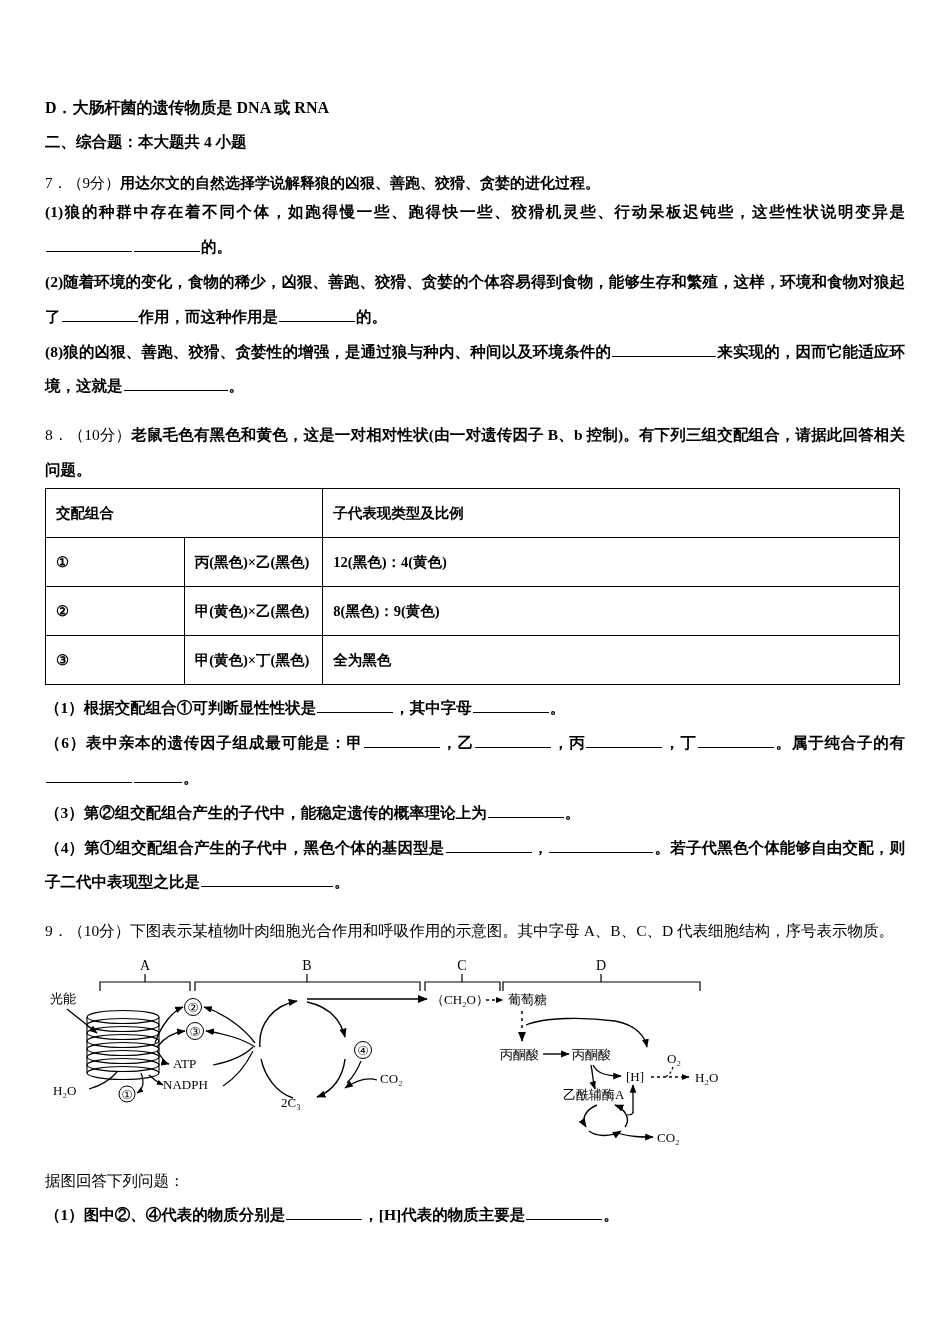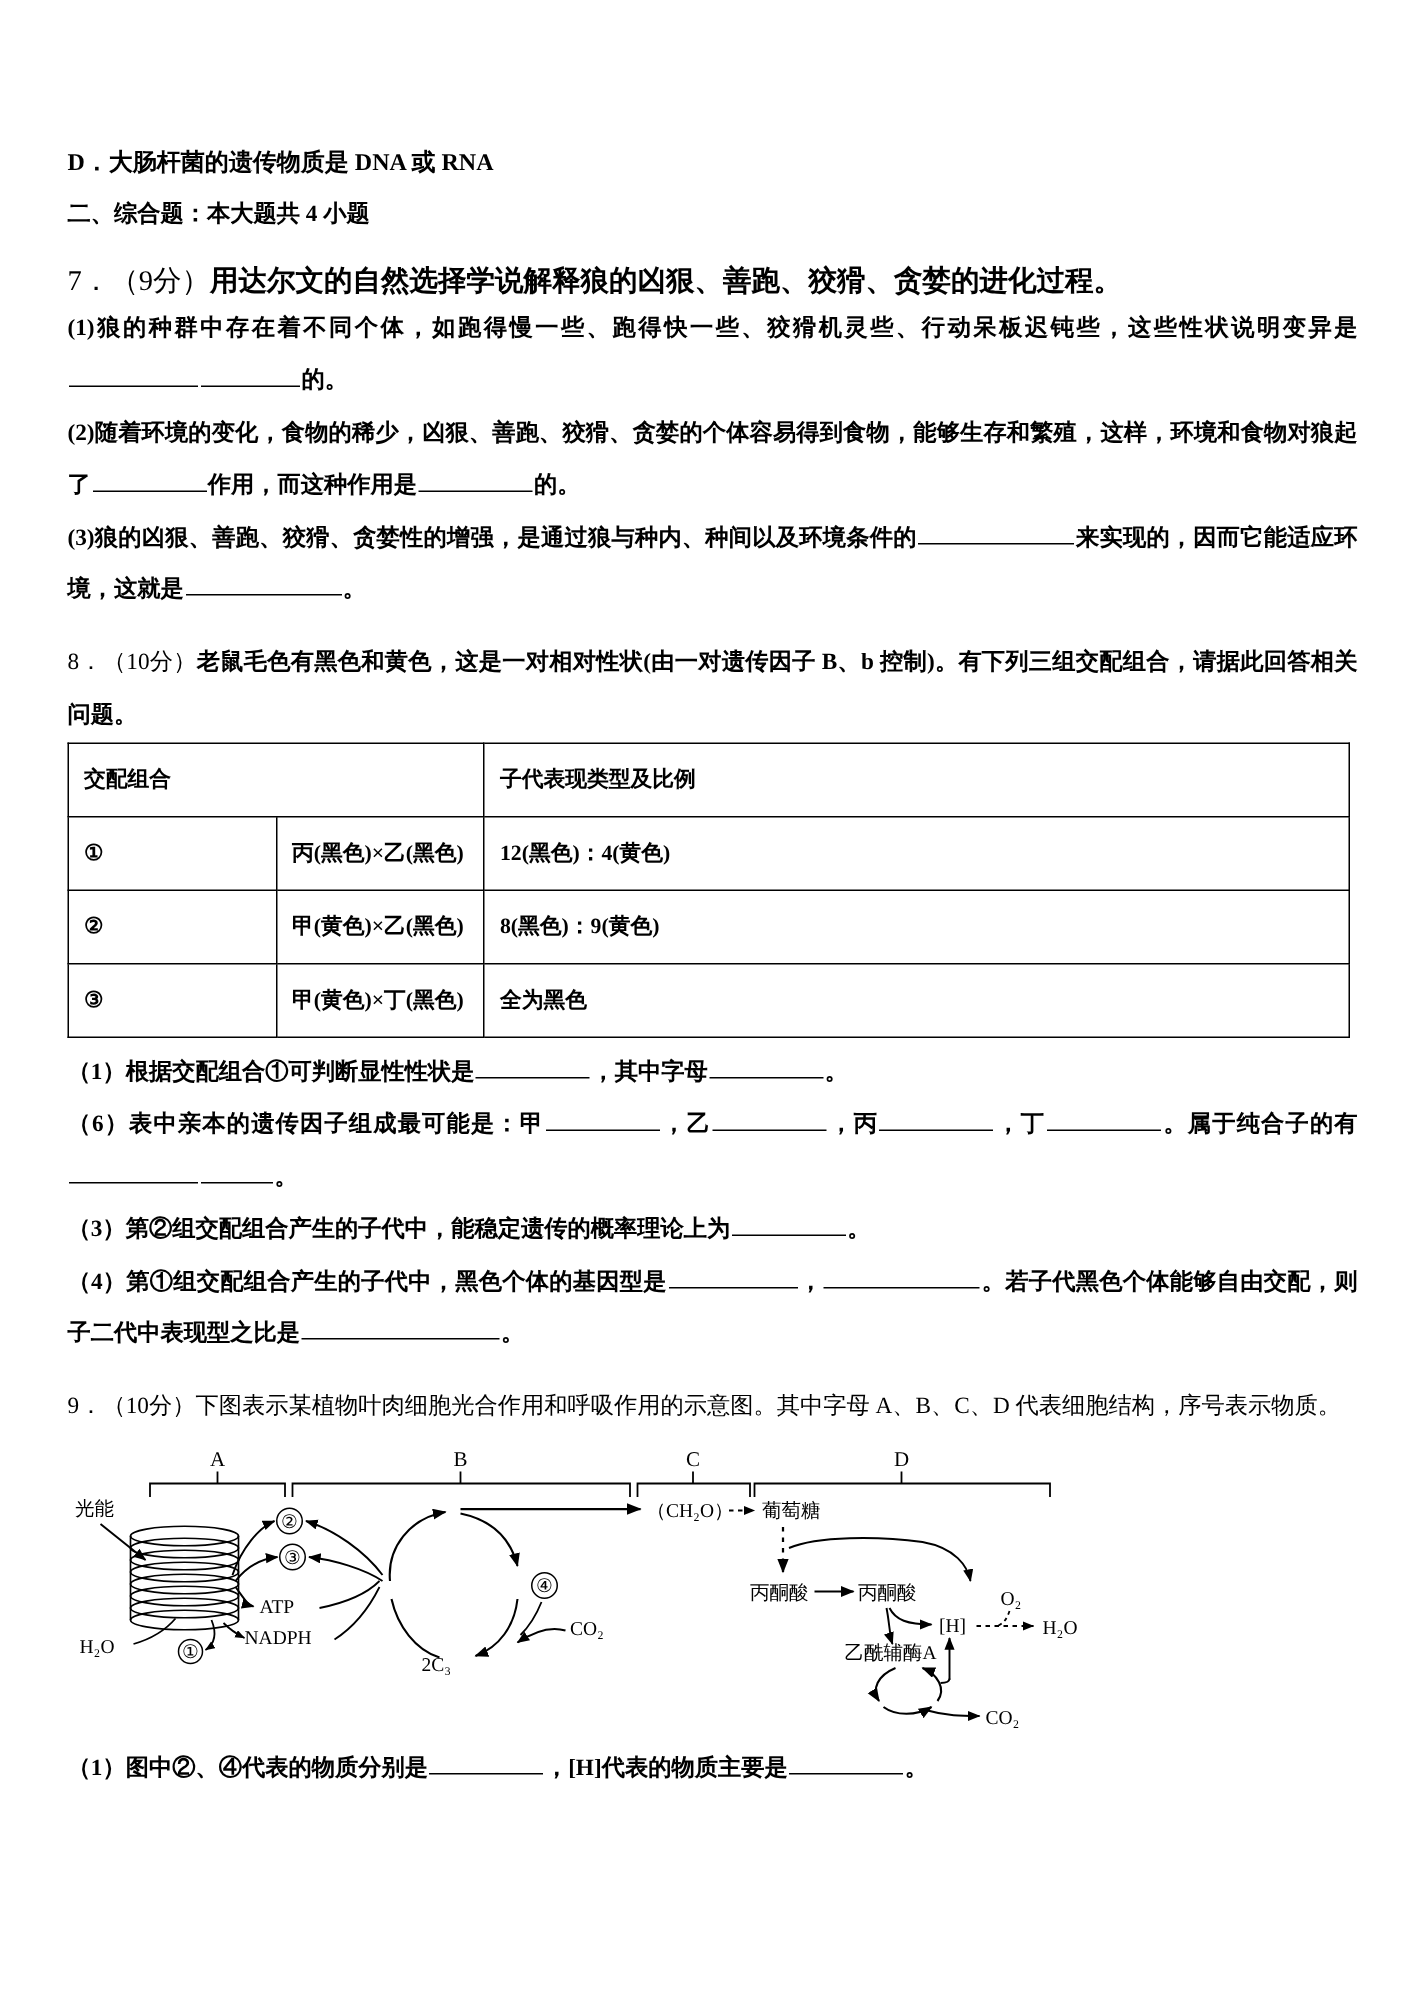--- a/index.html
+++ b/index.html
@@ -33,21 +33,21 @@
     font-weight: bold;
     font-size: 16px;
     margin-bottom: 13px;
   }
   .section-head {
     font-weight: bold;
     font-size: 15.5px;
     margin-bottom: 21px;
   }
   .q-head {
-    font-size: 19px;
+    font-size: 15px;
     font-weight: bold;
     margin-bottom: 2px;
   }
   .q-num { font-weight: normal; }
   .para {
     font-size: 15.5px;
     font-weight: bold;
     line-height: 2.25;
     text-align: justify;
   }
@@ -125,21 +125,21 @@
 
     <div class="para">
       <span>(1)狼的种群中存在着不同个体，如跑得慢一些、跑得快一些、狡猾机灵些、行动呆板迟钝些，这些性状说明变异是</span><span class="blank b9"></span><span class="blank b7"></span><span>的。</span>
     </div>
 
     <div class="para">
       <span>(2)随着环境的变化，食物的稀少，凶狠、善跑、狡猾、贪婪的个体容易得到食物，能够生存和繁殖，这样，环境和食物对狼起了</span><span class="blank b8"></span><span>作用，而这种作用是</span><span class="blank b8"></span><span>的。</span>
     </div>
 
     <div class="para">
-      <span>(3)狼的凶狠、善跑、狡猾、贪婪性的增强，是通过狼与种内、种间以及环境条件的</span><span class="blank b11"></span><span>来实现的，因而它能适应环境，这就是</span><span class="blank b11"></span><span>。</span>
+      <span>(8)狼的凶狠、善跑、狡猾、贪婪性的增强，是通过狼与种内、种间以及环境条件的</span><span class="blank b11"></span><span>来实现的，因而它能适应环境，这就是</span><span class="blank b11"></span><span>。</span>
     </div>
 
     <div class="para-n" style="margin-top:14px;">
       <span>8．</span><span>（10分）</span><span class="bold">老鼠毛色有黑色和黄色，这是一对相对性状(由一对遗传因子 B、b 控制)。有下列三组交配组合，请据此回答相关问题。</span>
     </div>
 
     <table class="mate">
       <tbody>
           <tr>
         <td class="c1 hdrcell" colspan="2">交配组合</td>
@@ -312,19 +312,20 @@
         </g>
 
         <line x1="588" y1="158" x2="588" y2="130" stroke="#000" stroke-width="1.3" marker-end="url(#arr)"></line>
         <path d="M582,160 C586,160 588,159 588,157" stroke="#000" stroke-width="1.2" fill="none"></path>
 
         <path d="M572,178 C586,182 596,182 608,182" stroke="#000" stroke-width="1.3" fill="none" marker-end="url(#arr)"></path>
         <text class="lbl-en" x="612" y="187">CO₂</text>
       </svg>
     </div>
 
+    <div class="trail" style="margin-top:10px;">据图回答下列问题：</div>
 
     <div class="para">
       <span>（1）图中②、④代表的物质分别是</span><span class="blank b8"></span><span>，[H]代表的物质主要是</span><span class="blank b8"></span><span>。</span>
     </div>
 
   </div>
 </div>
 
 </body></html>

